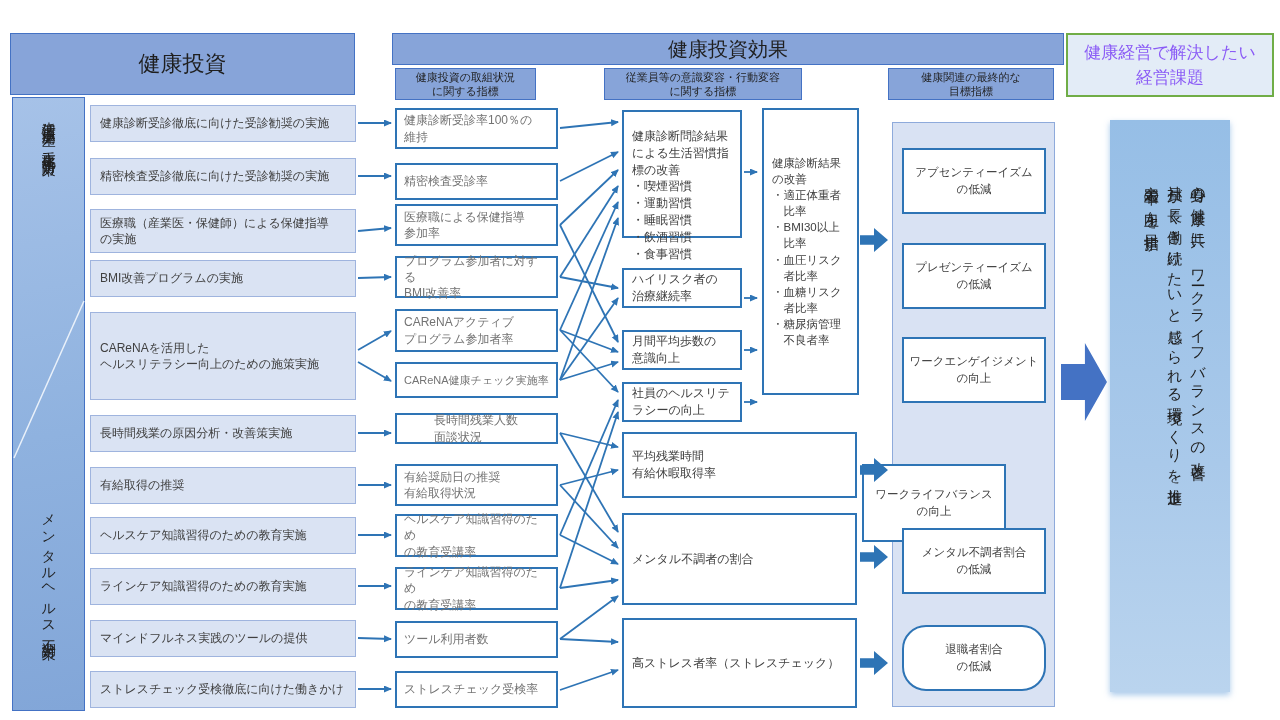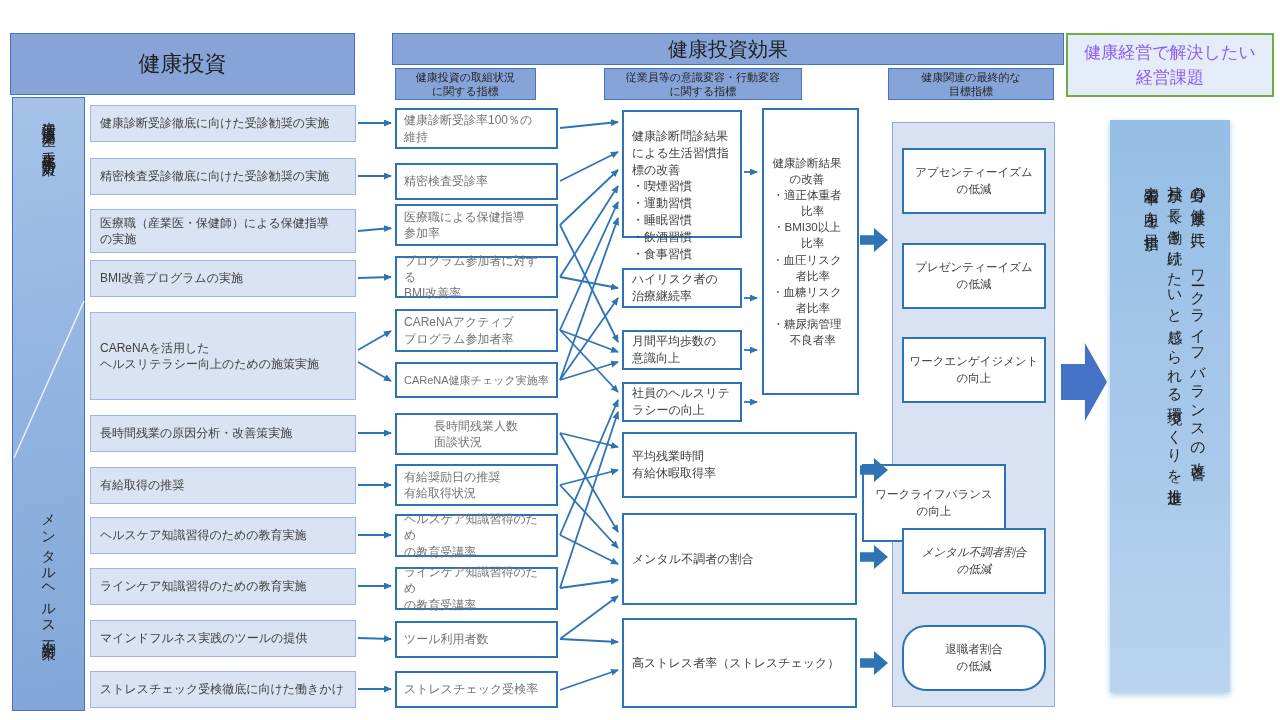--- a/index.html
+++ b/index.html
@@ -80,21 +80,21 @@
   <div class="abs kpi pre" style="left:395px;top:108px;width:163px;height:41px;">健康診断受診率100％の
 維持</div>
   <div class="abs kpi pre" style="left:395px;top:163px;width:163px;height:37px;">精密検査受診率</div>
   <div class="abs kpi pre" style="left:395px;top:204px;width:163px;height:42px;">医療職による保健指導
 参加率</div>
   <div class="abs kpi pre" style="left:395px;top:256px;width:163px;height:42px;">プログラム参加者に対する
 BMI改善率</div>
   <div class="abs kpi pre" style="left:395px;top:309px;width:163px;height:43px;">CAReNAアクティブ
 プログラム参加者率</div>
   <div class="abs kpi pre" style="left:395px;top:362px;width:163px;height:36px;font-size:11px;">CAReNA健康チェック実施率</div>
-  <div class="abs kpi pre" style="left:395px;top:413px;width:163px;height:42px;padding-left:37px;">長時間残業人数
+  <div class="abs kpi pre" style="left:395px;top:413px;width:163px;height:31px;padding-left:37px;">長時間残業人数
 面談状況</div>
   <div class="abs kpi pre" style="left:395px;top:464px;width:163px;height:42px;">有給奨励日の推奨
 有給取得状況</div>
   <div class="abs kpi pre" style="left:395px;top:514px;width:163px;height:43px;">ヘルスケア知識習得のため
 の教育受講率</div>
   <div class="abs kpi pre" style="left:395px;top:567px;width:163px;height:43px;">ラインケア知識習得のため
 の教育受講率</div>
   <div class="abs kpi pre" style="left:395px;top:621px;width:163px;height:37px;">ツール利用者数</div>
   <div class="abs kpi pre" style="left:395px;top:671px;width:163px;height:37px;">ストレスチェック受検率</div>
 
@@ -110,21 +110,21 @@
 治療継続率</div>
   <div class="abs bhv pre center" style="left:622px;top:330px;width:120px;height:40px;">月間平均歩数の
 意識向上</div>
   <div class="abs bhv pre center" style="left:622px;top:382px;width:120px;height:40px;">社員のヘルスリテ
 ラシーの向上</div>
   <div class="abs bhv pre center" style="left:622px;top:432px;width:235px;height:66px;">平均残業時間
 有給休暇取得率</div>
   <div class="abs bhv pre center" style="left:622px;top:513px;width:235px;height:92px;">メンタル不調者の割合</div>
   <div class="abs bhv pre center" style="left:622px;top:618px;width:235px;height:90px;">高ストレス者率（ストレスチェック）</div>
 
-  <div class="abs bhv pre center" style="left:762px;top:108px;width:97px;height:287px;font-size:11.5px;text-align:center;">健康診断結果
+  <div class="abs bhv pre center" style="left:762px;top:108px;width:97px;height:287px;font-size:11.5px;">健康診断結果
 の改善
 ・適正体重者
 　比率
 ・BMI30以上
 　比率
 ・血圧リスク
 　者比率
 ・血糖リスク
 　者比率
 ・糖尿病管理
@@ -132,21 +132,21 @@
 
   <div class="abs goal-container" style="left:892px;top:122px;width:163px;height:585px;"></div>
   <div class="abs goal pre" style="left:902px;top:148px;width:144px;height:66px;">アブセンティーイズム
 の低減</div>
   <div class="abs goal pre" style="left:902px;top:243px;width:144px;height:66px;">プレゼンティーイズム
 の低減</div>
   <div class="abs goal pre" style="left:902px;top:337px;width:144px;height:66px;">ワークエンゲイジメント
 の向上</div>
   <div class="abs goal pre" style="left:862px;top:428px;width:144px;height:78px;margin-top:36px;">ワークライフバランス
 の向上</div>
-  <div class="abs goal pre" style="left:902px;top:528px;width:144px;height:66px;font-style:italic;">メンタル不調者割合
+  <div class="abs goal pre" style="left:902px;top:528px;width:144px;height:66px;">メンタル不調者割合
 の低減</div>
   <div class="abs goal pre" style="left:902px;top:625px;width:144px;height:66px;border-radius:24px;">退職者割合
 の低減</div>
 
   <div class="abs block-arrow-sm" style="left:860px;top:228px;"></div>
   <div class="abs block-arrow-sm" style="left:860px;top:458px;"></div>
   <div class="abs block-arrow-sm" style="left:860px;top:545px;"></div>
   <div class="abs block-arrow-sm" style="left:860px;top:651px;"></div>
 
   <div class="abs block-arrow-big" style="left:1061px;top:343px;"></div>

